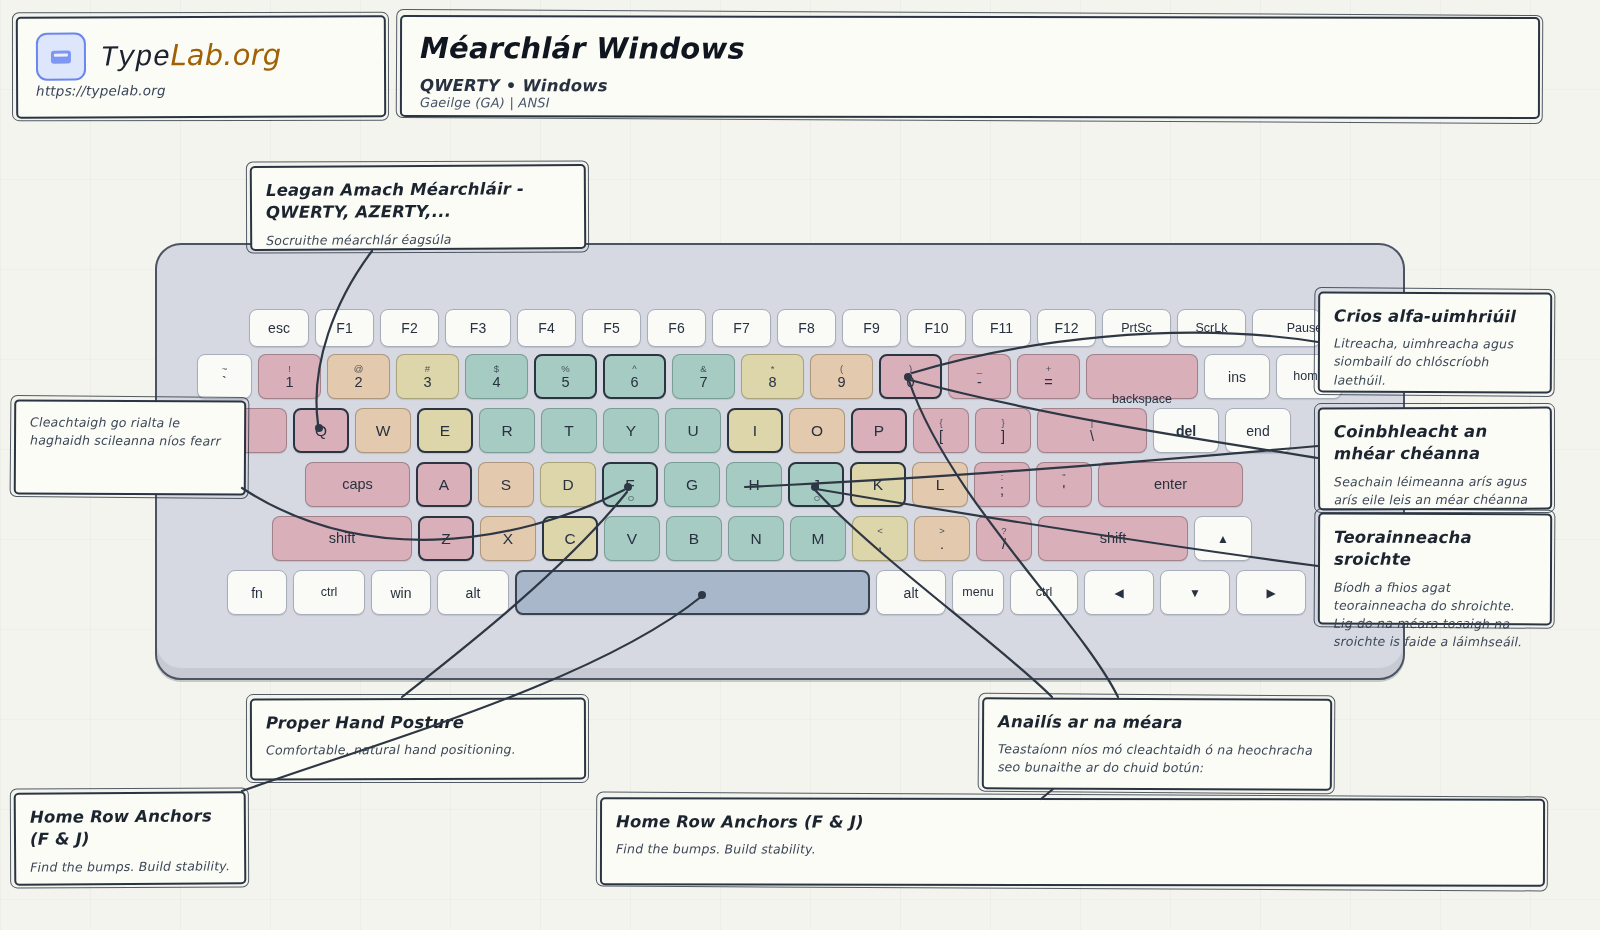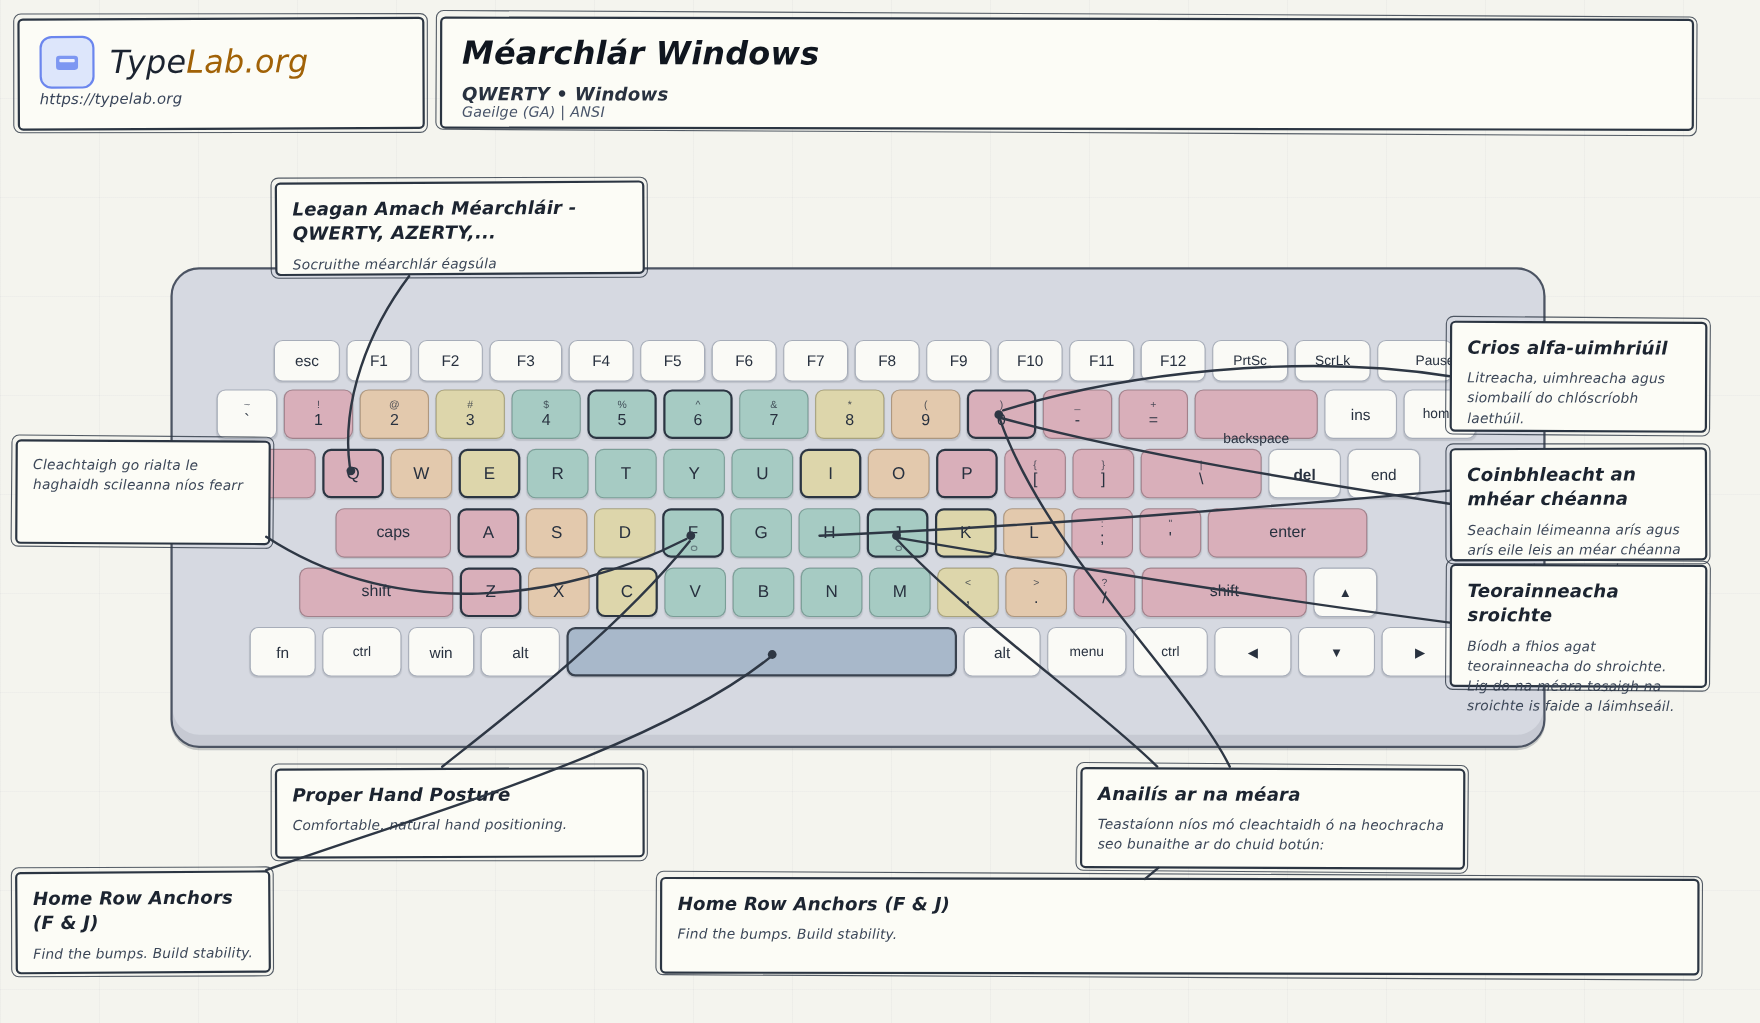--- a/index.html
+++ b/index.html
@@ -29,21 +29,21 @@
   .ann{padding:12px 14px;z-index:40;}
   
   #logo-box{left:16px;top:16px;width:370px;height:102px;padding:14px 18px;transform:rotate(-.25deg);}
   #logo-row{display:flex;align-items:center;gap:14px;}
   #logo-icon{width:46px;height:44px;border:2.5px solid #6b86ee;background:#dde6fb;border-radius:11px;
     display:flex;align-items:center;justify-content:center;}
   #logo-glyph{width:20px;height:13px;background:#7d97f2;border-radius:3px;position:relative;}
   #logo-glyph::after{content:"";position:absolute;left:3px;top:3px;right:3px;height:3px;
     background:rgba(255,255,255,.85);border-radius:1px;}
   .brand{font-size:29px;font-weight:500;}
-  .brand .blk{color:#1b2330;}
+  .brand .blk{color:#1b2330;font-family:Liberation Mono, monospace;}
   .brand .blu{color:#a16207;}
   #logo-url{font-size:13.5px;color:#39455a;margin-top:2px;}
   #title-box{left:400px;top:16px;width:1140px;height:102px;padding:12px 18px;transform:rotate(.1deg);}
   #page-title{font-size:29px;font-weight:600;color:#10161f;margin:2px 0 12px 0;}
   #page-subtitle{font-size:16.5px;font-weight:600;color:#28313f;line-height:1.1;}
   #page-meta{font-size:13px;color:#49556a;}
   
   #keyboard{
     position:absolute;left:155px;top:243px;width:1250px;height:437px;
     background:#d6d9e1;border:2.5px solid #4c5463;border-radius:26px;
@@ -370,21 +370,21 @@
         <div class="key" style="width: 60px; height: 100%;">
           <span class="main" style="font-size: 14px;">win</span>
         </div>
         <div class="key" style="width: 72px; height: 100%;">
           <span class="main" style="font-size: 14px;">alt</span>
         </div>
         <div class="key c-space" style="width: 355px; height: 100%; background: rgb(168, 184, 202);"></div>
         <div class="key" style="width: 70px; height: 100%;">
           <span class="main" style="font-size: 14px;">alt</span>
         </div>
-        <div class="key" style="width: 72px; height: 100%;">
+        <div class="key" style="width: 52px; height: 100%;">
           <span class="main" style="font-size: 12.5px;">menu</span>
         </div>
         <div class="key" style="width: 68px; height: 100%;">
           <span class="main" style="font-size: 12.5px;">ctrl</span>
         </div>
         <div class="key" style="width: 70px; height: 100%;">
           <span class="main" style="font-size: 12px;">◀</span>
         </div>
         <div class="key" style="width: 70px; height: 100%;">
           <span class="main" style="font-size: 12px;">▼</span>

